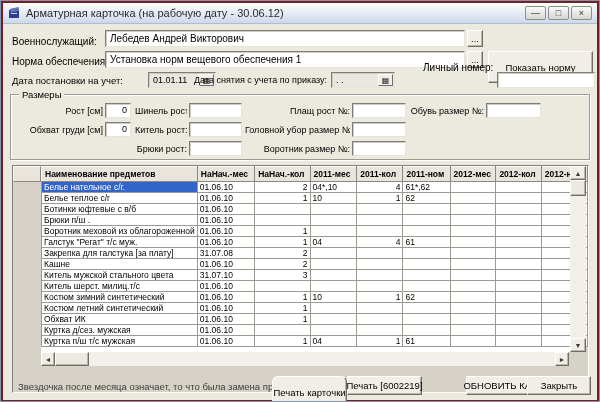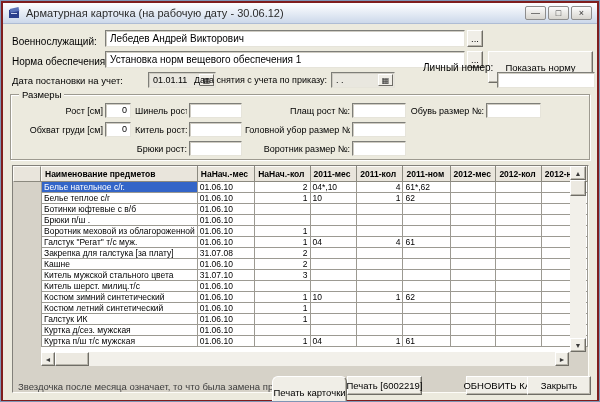--- a/index.html
+++ b/index.html
@@ -276,21 +276,21 @@
               <td>01.06.10</td>
               <td class="num">1</td>
               <td></td>
               <td class="num"></td>
               <td></td>
               <td></td>
               <td class="num"></td>
               <td></td>
             </tr>
             <tr>
-              <td>Галстук ИК</td>
+              <td>Обхват ИК</td>
               <td>01.06.10</td>
               <td class="num">1</td>
               <td></td>
               <td class="num"></td>
               <td></td>
               <td></td>
               <td class="num"></td>
               <td></td>
             </tr>
             <tr>

